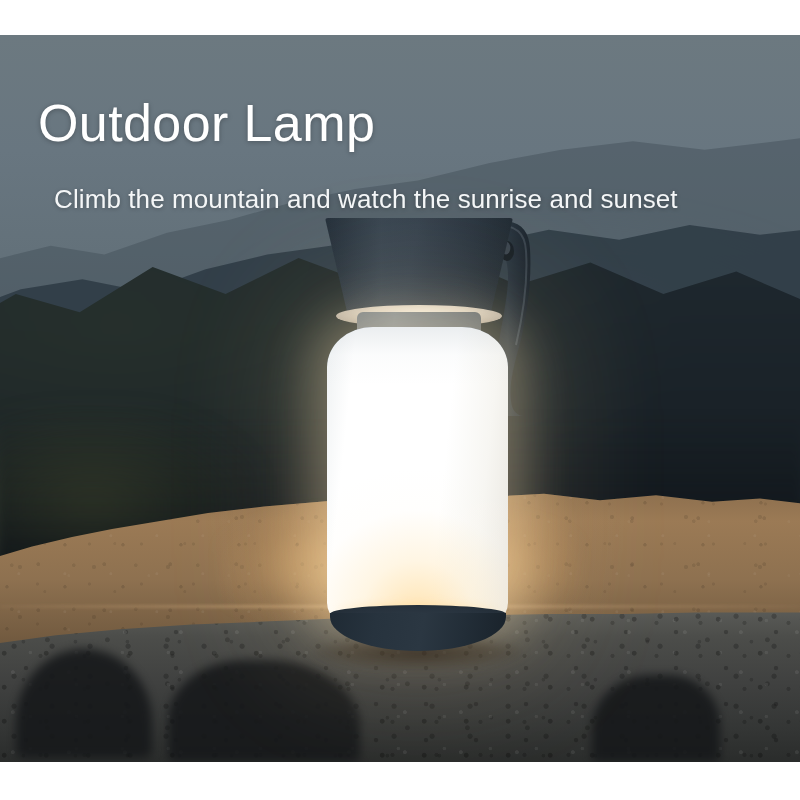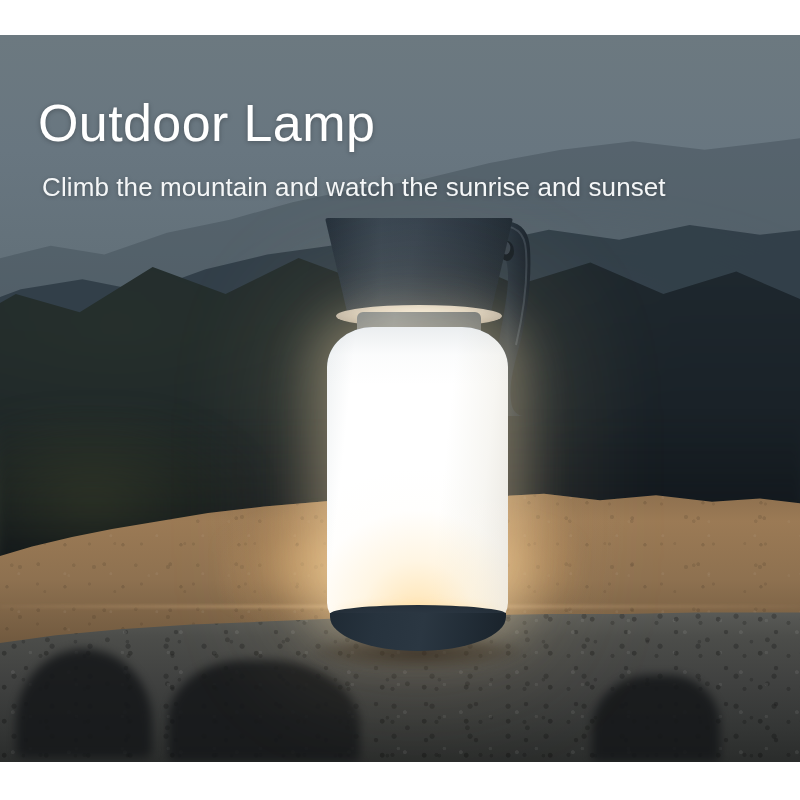--- a/index.html
+++ b/index.html
@@ -332,21 +332,21 @@
     font-size:52px;
     font-weight:400;
     letter-spacing:.4px;
     color:#ffffff;
     text-shadow:0 1px 5px rgba(0,0,0,.28);
     white-space:nowrap;
   }
   .subtitle{
     position:absolute;
     left:38px;top:133px;
-    margin:4px;
+    margin:16px;
     font-size:26px;
     font-weight:400;
     letter-spacing:.1px;
     color:#f4f6f7;
     text-shadow:0 1px 4px rgba(0,0,0,.26);
     white-space:nowrap;
   }
 
   
   .band{position:absolute;left:0;right:0;background:#ffffff;}

